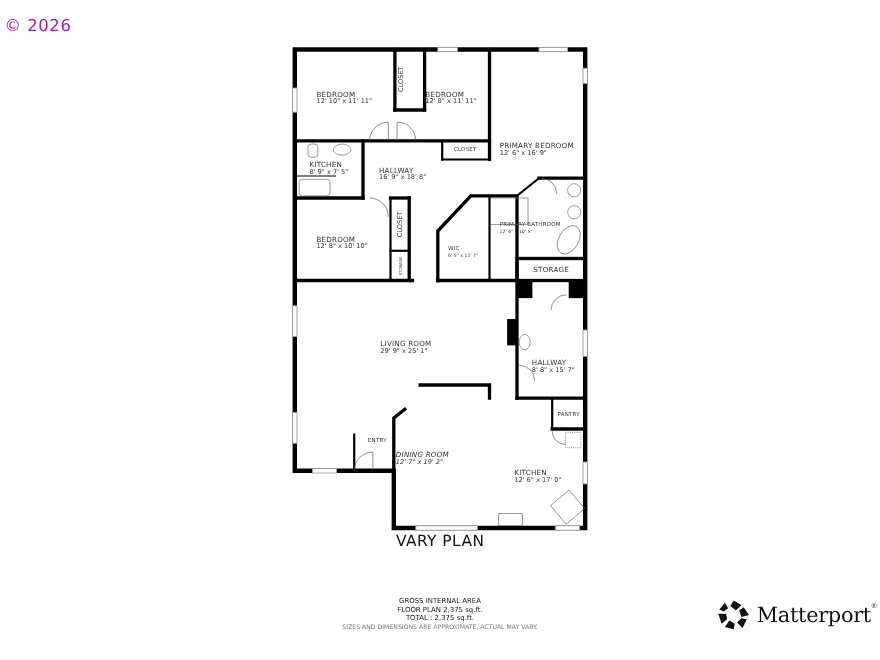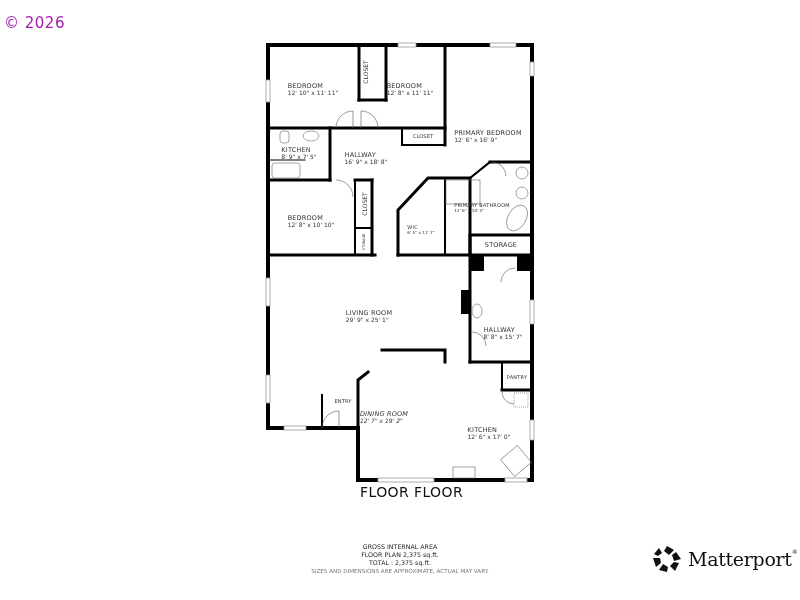--- a/index.html
+++ b/index.html
@@ -172,21 +172,21 @@
   <div class="dim">12' 6" x 17' 0"</div>
 </div>
 
 <div class="vlabel" style="left:365px;top:72px;">CLOSET</div>
 <div class="room-label small" style="left:423px;top:137px;">
   <div class="name">CLOSET</div>
 </div>
 <div class="vlabel" style="left:364px;top:204px;">CLOSET</div>
 <div class="vlabel tiny" style="left:364px;top:242px;">STORAGE</div>
 
-<div class="title">FLOOR FLOOR</div>
+<div class="title">VARY PLAN</div>
 
 <div class="area">
   <div>GROSS INTERNAL AREA</div>
   <div>FLOOR PLAN 2,375 sq.ft.</div>
   <div>TOTAL :  2,375 sq.ft.</div>
   <div class="disclaimer">SIZES AND DIMENSIONS ARE APPROXIMATE, ACTUAL MAY VARY.</div>
 </div>
 
 <div class="logo">
   <svg width="30" height="28" viewBox="0 0 30 28">

